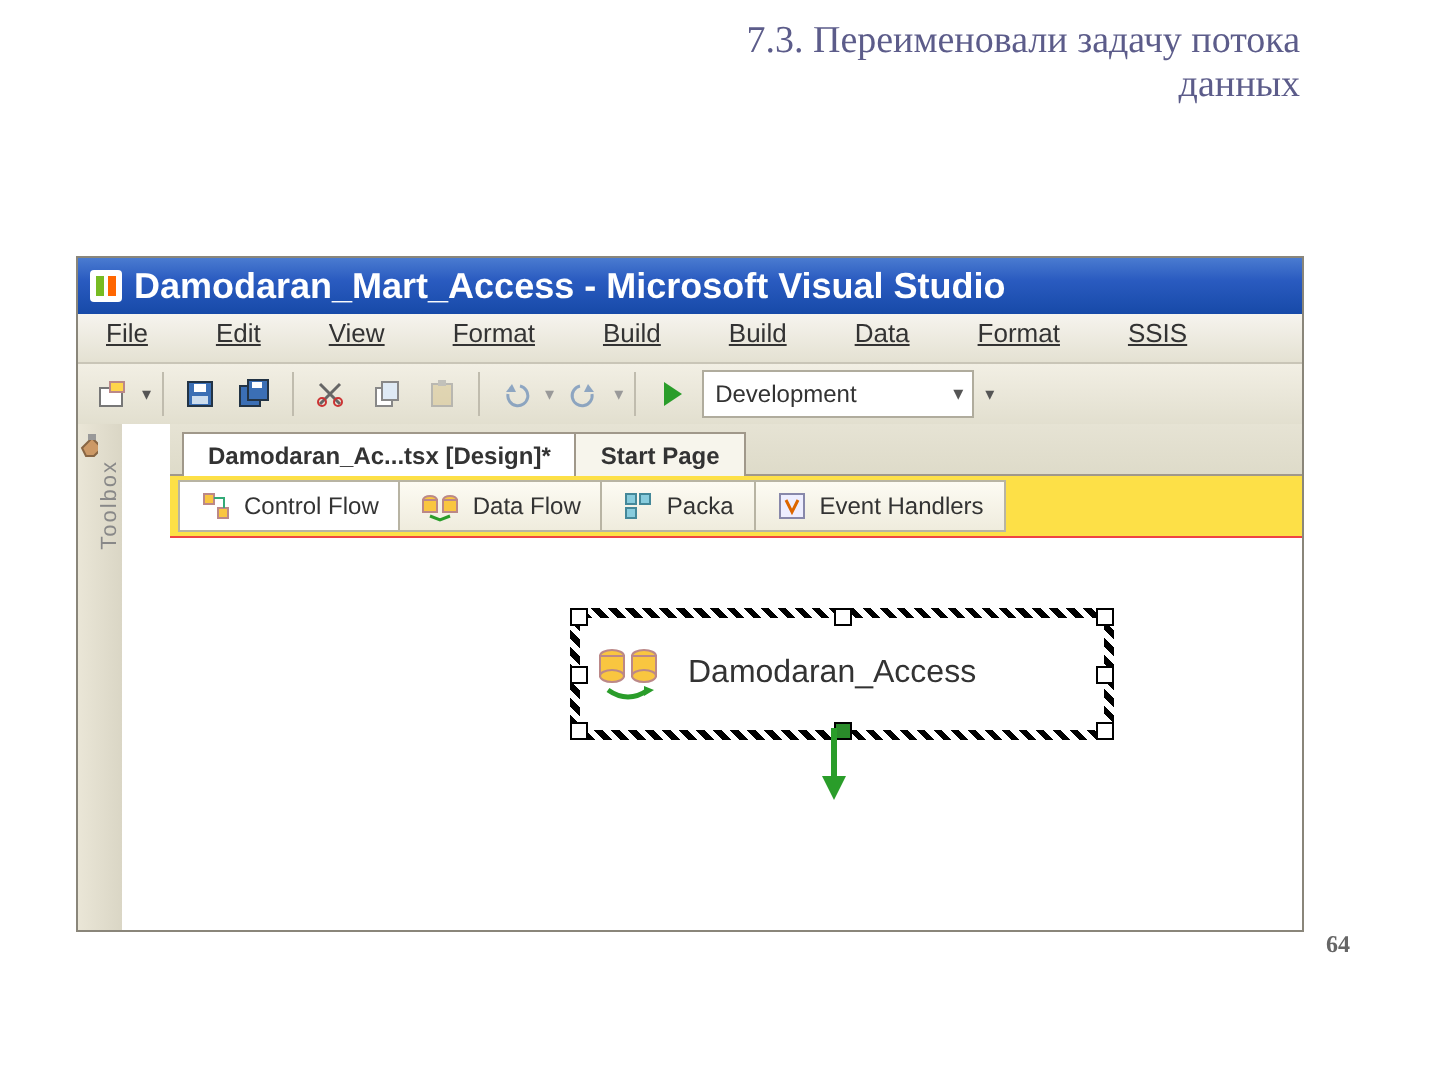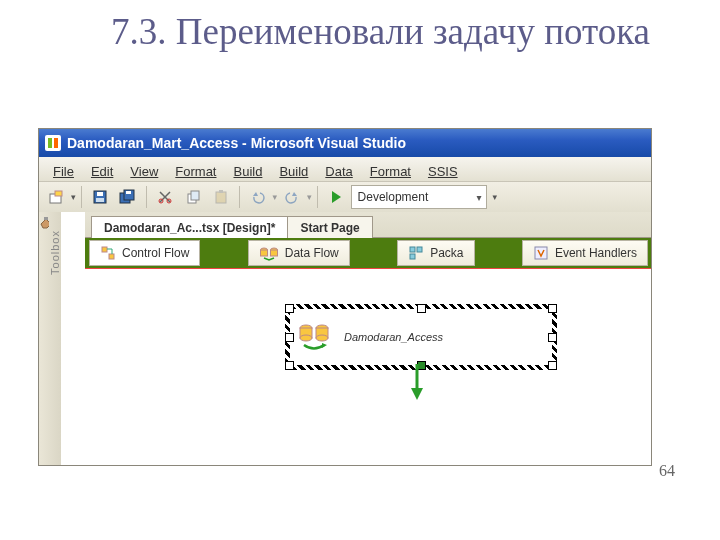--- a/index.html
+++ b/index.html
@@ -13,75 +13,76 @@
     overflow: hidden;
     position: relative;
   }
   .slide-title {
     position: absolute;
     top: 10px;
     right: 70px;
     left: 110px;
     text-align: right;
     font-family: "Times New Roman", serif;
-    font-size: 37px;
+    font-size: 19px;
     color: #5c5c8a;
   }
   .slide-accent {
     position: absolute;
     left: 44px;
     top: 130px;
     width: 12px;
     height: 12px;
     background: #c9b24f;
   }
   .page-num {
     position: absolute;
     right: 45px;
     bottom: 60px;
-    font-size: 16px;
+    font-size: 12px;
     color: #666;
     font-family: "Times New Roman", serif;
+    font-weight: bold;
   }
   .screenshot-frame {
     position: absolute;
     left: 38px;
     top: 128px;
     width: 612px;
     height: 336px;
     background: #ece9d8;
     border: 1px solid #8a867a;
     box-shadow: 0 0 0 1px #fff inset;
   }
   .titlebar {
     height: 28px;
     background: linear-gradient(to bottom, #4a7bd0 0%, #2a5bc0 40%, #174aa8 100%);
     color: #fff;
     display: flex;
     align-items: center;
     padding-left: 6px;
     gap: 6px;
-    font-size: 14px;
+    font-size: 18px;
     font-weight: bold;
   }
   .vs-icon {
     width: 16px;
     height: 16px;
     background: #fff;
     display: flex; align-items:center; justify-content:center;
     font-size: 11px; color:#7b2; font-weight:bold;
     border-radius:2px;
   }
   .menubar {
     height: 24px;
     background: linear-gradient(to bottom, #f6f4ee, #e4e1d2);
     display: flex;
-    align-items: flex-end;
+    align-items: flex-start;
     padding: 0 6px;
-    gap: 1px;
+    gap: 18px;
     border-bottom: 1px solid #c9c5b7;
   }
   .menubar span {
     padding: 2px 8px;
     cursor: default;
   }
   .menubar span u { text-decoration: underline; }
   .toolbar {
     height: 30px;
     background: linear-gradient(to bottom, #f2efe4, #e2dfcf);
@@ -116,25 +117,24 @@
     margin-right:-1px;
     position:relative;
     top:1px;
     font-weight:bold;
   }
   .doc-tab.active { background:#fff; font-weight:bold; z-index:2;}
   .designer-tabs {
     height: 30px;
     display:flex;
     align-items:center;
-    background:#4d7c0f;
+    background:#fde047;
     border-bottom:2px solid #ef4444;
     padding:0 4px;
     gap:0;
-    justify-content:space-between;
   }
   .dtab {
     display:flex; align-items:center;
     height:24px;
     padding:0 10px;
     background:linear-gradient(to bottom,#fdfbf3,#efecdd);
     border:1px solid #b8b4a3;
     gap:6px;
     font-size:12px;
     margin-right:-1px;
@@ -206,20 +206,21 @@
     content:"▾"; position:absolute; right:4px; font-size:10px; color:#555;
   }
   .main-area { position:absolute; left:22px; top:83px; right:0; bottom:0; background:#fff;padding-left:24px;}
   .dataflow-icon svg { display:block; }
 </style>
 </head>
 <body>
 
 <div class="slide-title">
   <span>7.3. Переименовали задачу потока</span><br>
+  <span>данных</span>
 </div>
 <div class="slide-accent"></div>
 <div class="page-num">64</div>
 
 <div class="screenshot-frame">
 
   <div class="titlebar">
     <div class="vs-icon">
       <svg width="12" height="12">
           <rect x="1" y="1" width="4" height="10" fill="#7b2"></rect>
@@ -371,21 +372,21 @@
         <ellipse cx="10" cy="6" rx="6" ry="3" fill="#f9c640" stroke="#b88"></ellipse>
         <rect x="4" y="6" width="12" height="10" fill="#f9c640" stroke="#b88"></rect>
         <ellipse cx="10" cy="16" rx="6" ry="3" fill="#f9c640" stroke="#b88"></ellipse>
         <ellipse cx="26" cy="6" rx="6" ry="3" fill="#f9c640" stroke="#b88"></ellipse>
         <rect x="20" y="6" width="12" height="10" fill="#f9c640" stroke="#b88"></rect>
         <ellipse cx="26" cy="16" rx="6" ry="3" fill="#f9c640" stroke="#b88"></ellipse>
         <path d="M8 23 Q18 30 28 23" fill="none" stroke="#2a9d2a" stroke-width="2.5"></path>
         <path d="M26 21 L31 23 L26 26 Z" fill="#2a9d2a"></path>
       </svg>
     </div>
-    <span style="font-size:11px;font-style:italic;">Damodaran_Access</span>
+    <span style="font-size:16px;">Damodaran_Access</span>
     <div class="handle tl"></div>
     <div class="handle tc"></div>
     <div class="handle tr"></div>
     <div class="handle ml"></div>
     <div class="handle mr"></div>
     <div class="handle bl"></div>
     <div class="handle bc"></div>
     <div class="handle br"></div>
   </div>
 

